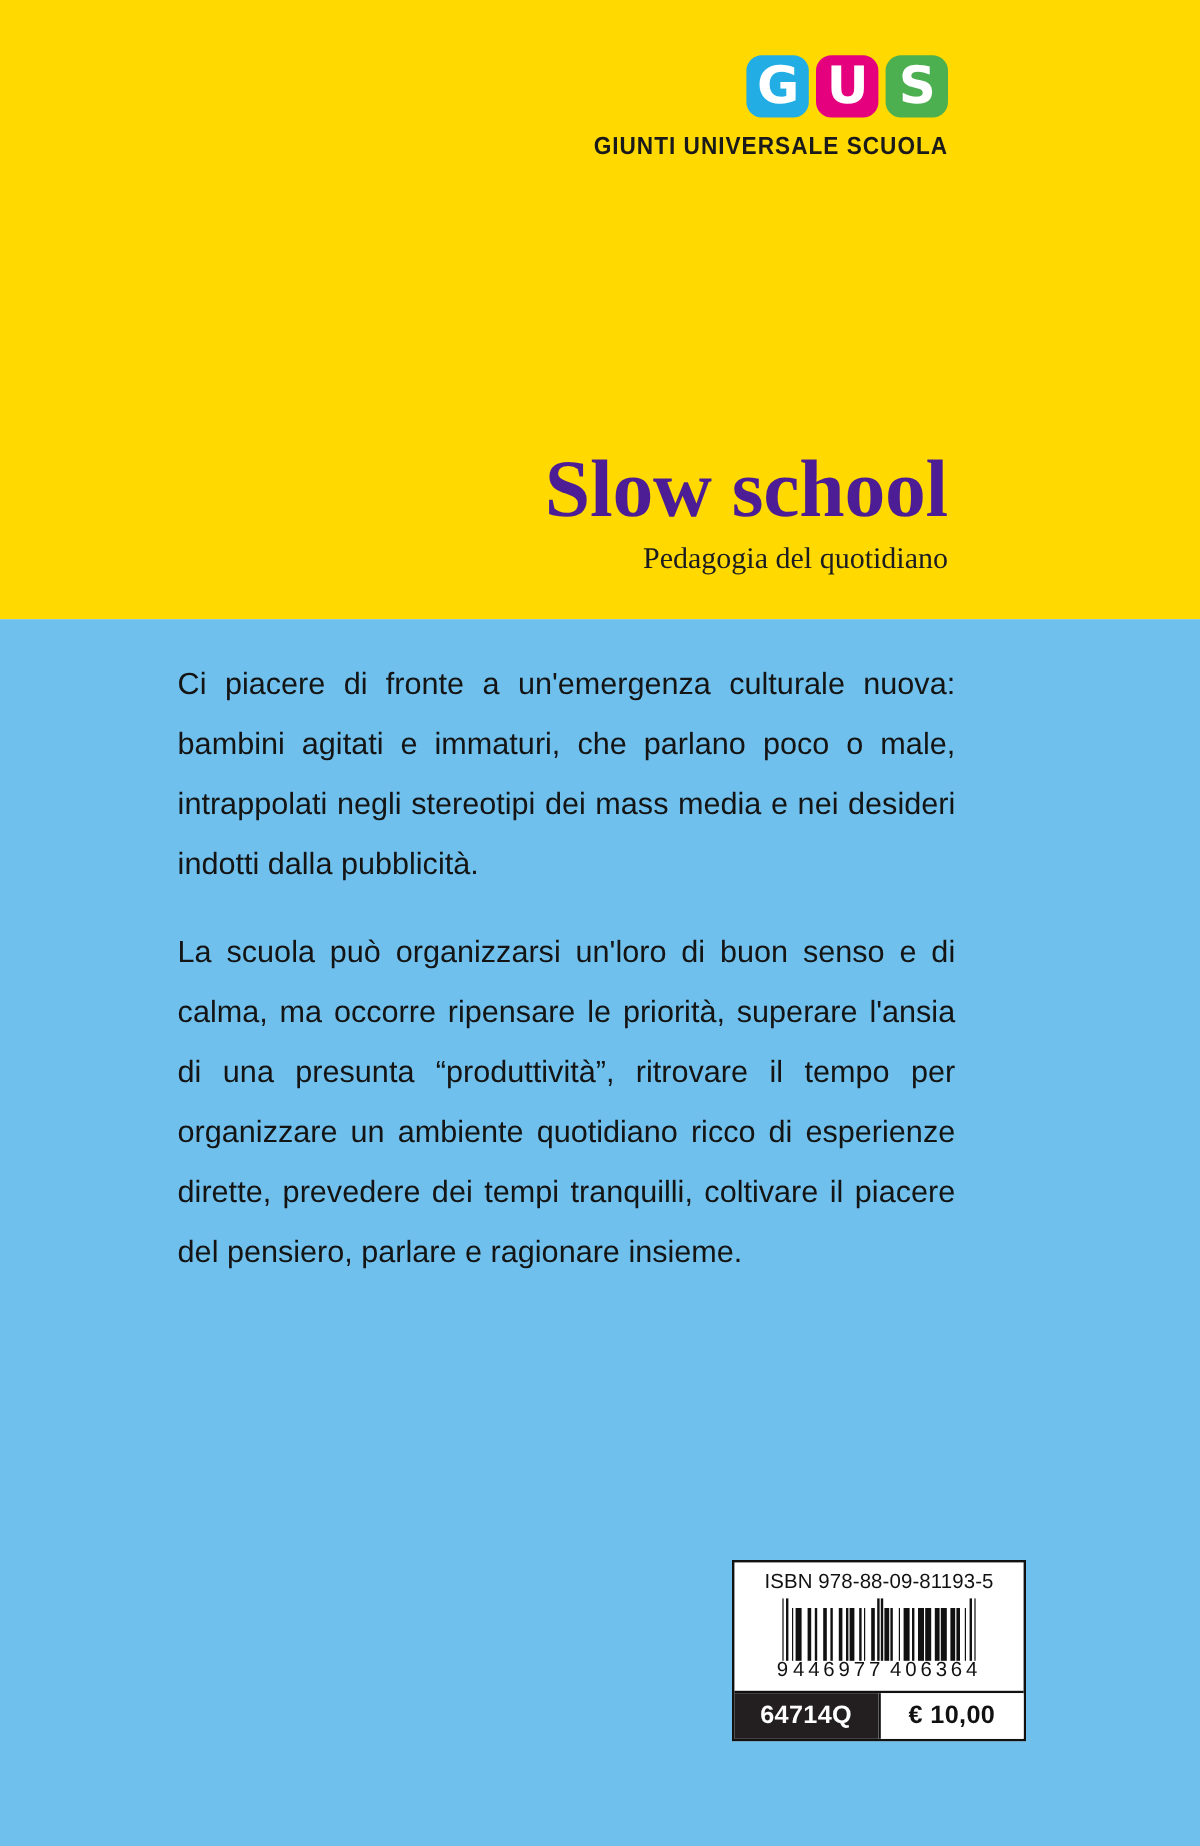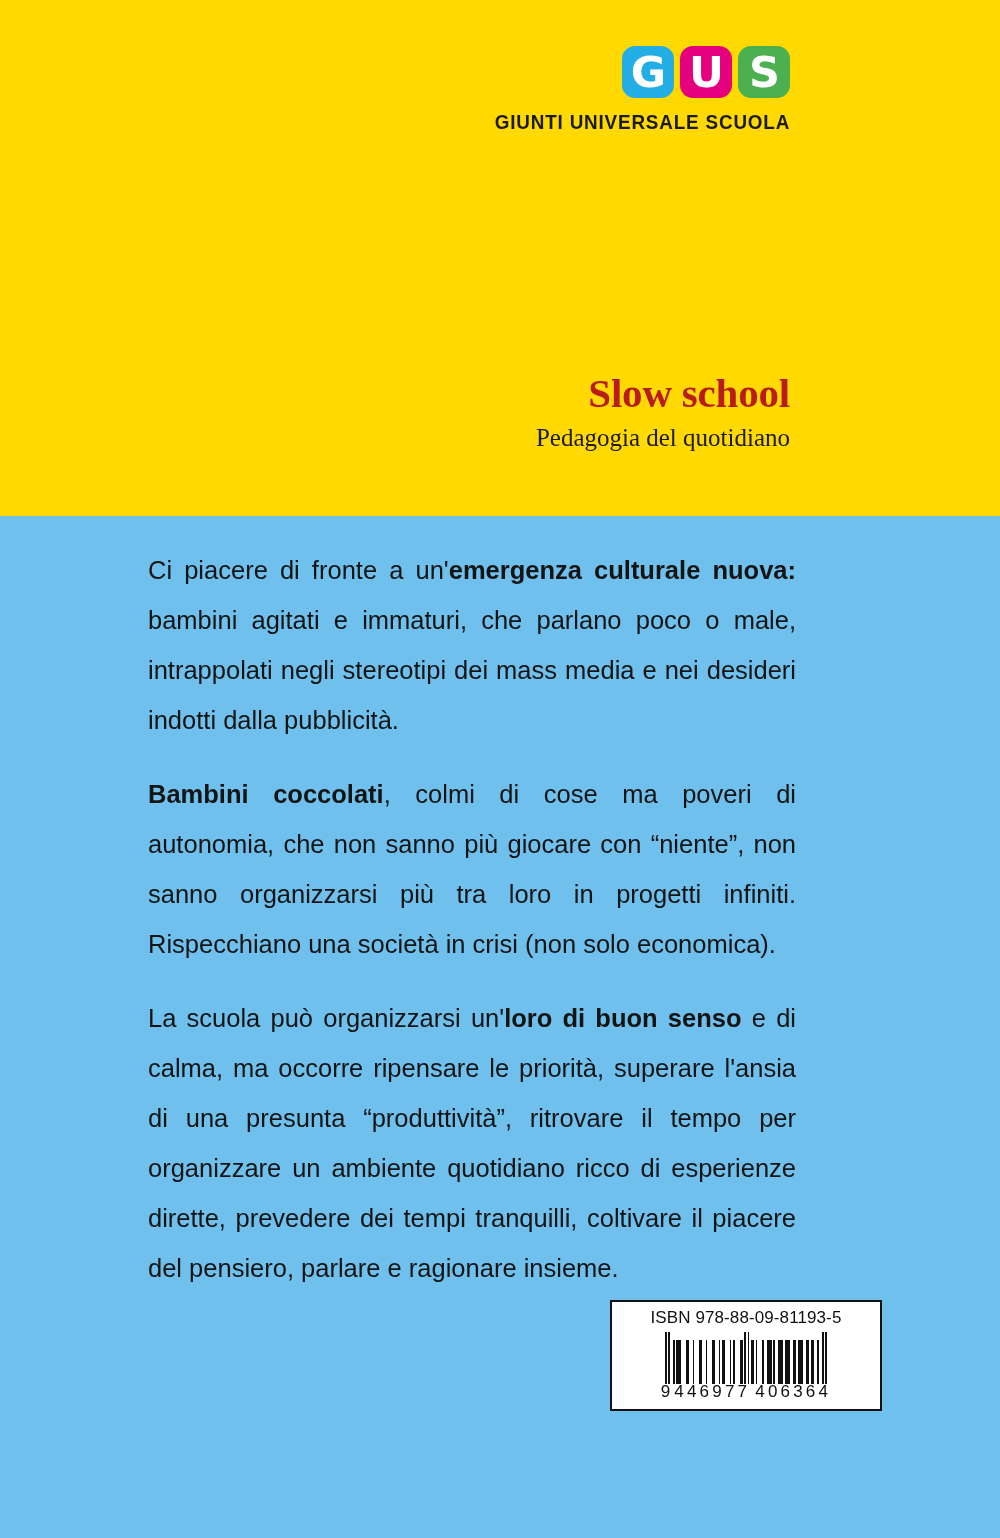--- a/index.html
+++ b/index.html
@@ -83,23 +83,23 @@
   .title-block {
     position: absolute;
     right: 210px;
     top: 372px;
     text-align: right;
     width: 640px;
   }
   .book-title {
     font-family: "Liberation Serif", "DejaVu Serif", serif;
     font-weight: bold;
-    font-size: 41px;
+    font-size: 68px;
     line-height: 1.04;
-    color: #b91c1c;
+    color: #4c1d95;
     margin: 0;
     letter-spacing: -0.2px;
   }
   .book-subtitle {
     font-family: "Liberation Serif", "DejaVu Serif", serif;
     font-weight: normal;
     font-size: 25px;
     line-height: 1.15;
     color: #1b1b22;
     margin: 9px 0 0 0;
@@ -114,28 +114,28 @@
     color: #141414;
     font-family: "Liberation Sans", sans-serif;
     font-size: 25.5px;
     line-height: 50px;
     text-align: justify;
   }
   .blurb p {
     margin: 0 0 24px 0;
   }
   .blurb p:last-child { margin-bottom: 0; }
-  .blurb b { font-weight: bold; }
+  .blurb b { font-weight: normal; }
 
   
   .barcode-label {
     position: absolute;
     left: 610px;
     top: 1300px;
-    width: 272px;
+    width: 245px;
     background: #ffffff;
     border: 2px solid #111111;
     box-sizing: border-box;
   }
   .barcode-upper {
     padding: 7px 0 4px 0;
     text-align: center;
   }
   .isbn-text {
     font-family: "Liberation Sans", sans-serif;
@@ -218,21 +218,20 @@
     <div class="logo-tagline">GIUNTI UNIVERSALE SCUOLA</div>
   </div>
 
   <div class="title-block">
     <h1 class="book-title">Slow school</h1>
     <p class="book-subtitle">Pedagogia del quotidiano</p>
   </div>
 
   <div class="blurb">
     <p><span>Ci piacere di fronte a un'</span><b>emergenza culturale nuova:</b><span> bambini agitati e immaturi, che parlano poco o male, intrappolati negli stereotipi dei mass media e nei desideri indotti dalla pubblicità.</span></p>
-    <p><span></span><b>Bambini coccolati</b><span>, colmi di cose ma poveri di autonomia, che non sanno più giocare con “niente”, non sanno organizzarsi più tra loro in progetti infiniti. Rispecchiano una società in crisi (non solo economica).</span></p>
     <p><span>La scuola può organizzarsi un'</span><b>loro di buon senso</b><span> e di calma, ma occorre ripensare le priorità, superare l'ansia di una presunta “produttività”, ritrovare il tempo per organizzare un ambiente quotidiano ricco di esperienze dirette, prevedere dei tempi tranquilli, coltivare il piacere del pensiero, parlare e ragionare insieme.</span></p>
   </div>
 
   <div class="barcode-label">
     <div class="barcode-upper">
       <div class="isbn-text">ISBN 978-88-09-81193-5</div>
       <div class="bars-row" id="bars-row">
           <span class="bar" style="width: 1.62px; height: 52px; background: rgb(17, 17, 17);"></span>
           <span class="bar" style="width: 1.62px; height: 52px; background: transparent;"></span>
           <span class="bar" style="width: 1.62px; height: 52px; background: rgb(17, 17, 17);"></span>
@@ -293,15 +292,19 @@
           <span class="bar" style="width: 1.62px; height: 52px; background: transparent;"></span>
           <span class="bar" style="width: 1.62px; height: 52px; background: rgb(17, 17, 17);"></span>
         </div>
       <div class="digits-row">
         <span class="digit-lead">9</span>
         <span class="digit-group">446977</span>
         <span class="digit-sep"></span>
         <span class="digit-group">406364</span>
       </div>
     </div>
+    <div class="barcode-lower">
+      <div class="code-cell">64714Q</div>
+      <div class="price-cell">€ 10,00</div>
+    </div>
   </div>
 
 </div>
 
 </body></html>

